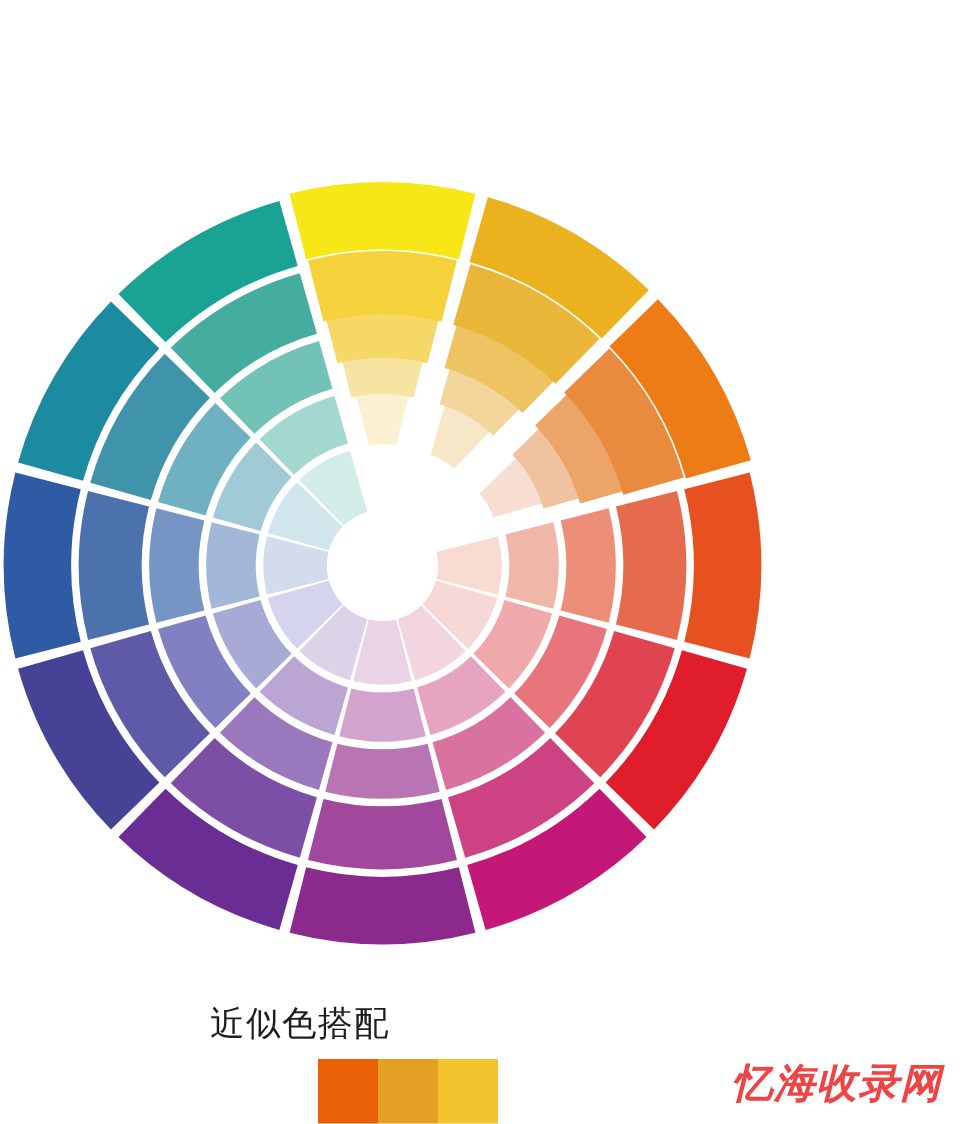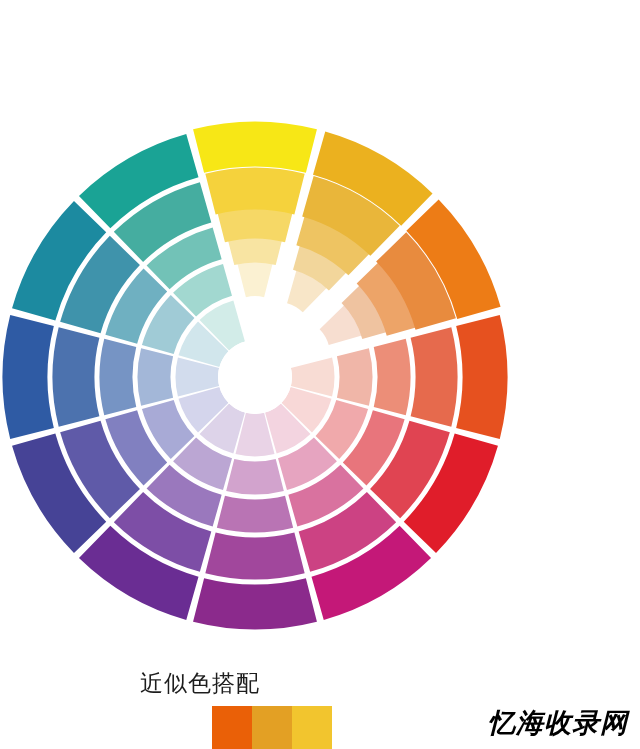--- a/index.html
+++ b/index.html
@@ -58,21 +58,21 @@
     height: 43px;
   }
   #watermark {
     position: absolute;
     right: 12px;
     top: 706px;
     font-size: 27px;
     line-height: 34px;
     font-weight: bold;
     font-style: italic;
-    color: #000000;
+    color: #ef4444;
     letter-spacing: 1px;
     font-family: "DejaVu Sans", "Liberation Sans", sans-serif;
     white-space: nowrap;
   }
 </style>
 </head>
 <body>
 
 <div id="wheel-stage">
   <svg id="wheel-svg" viewBox="0 0 640 660">

